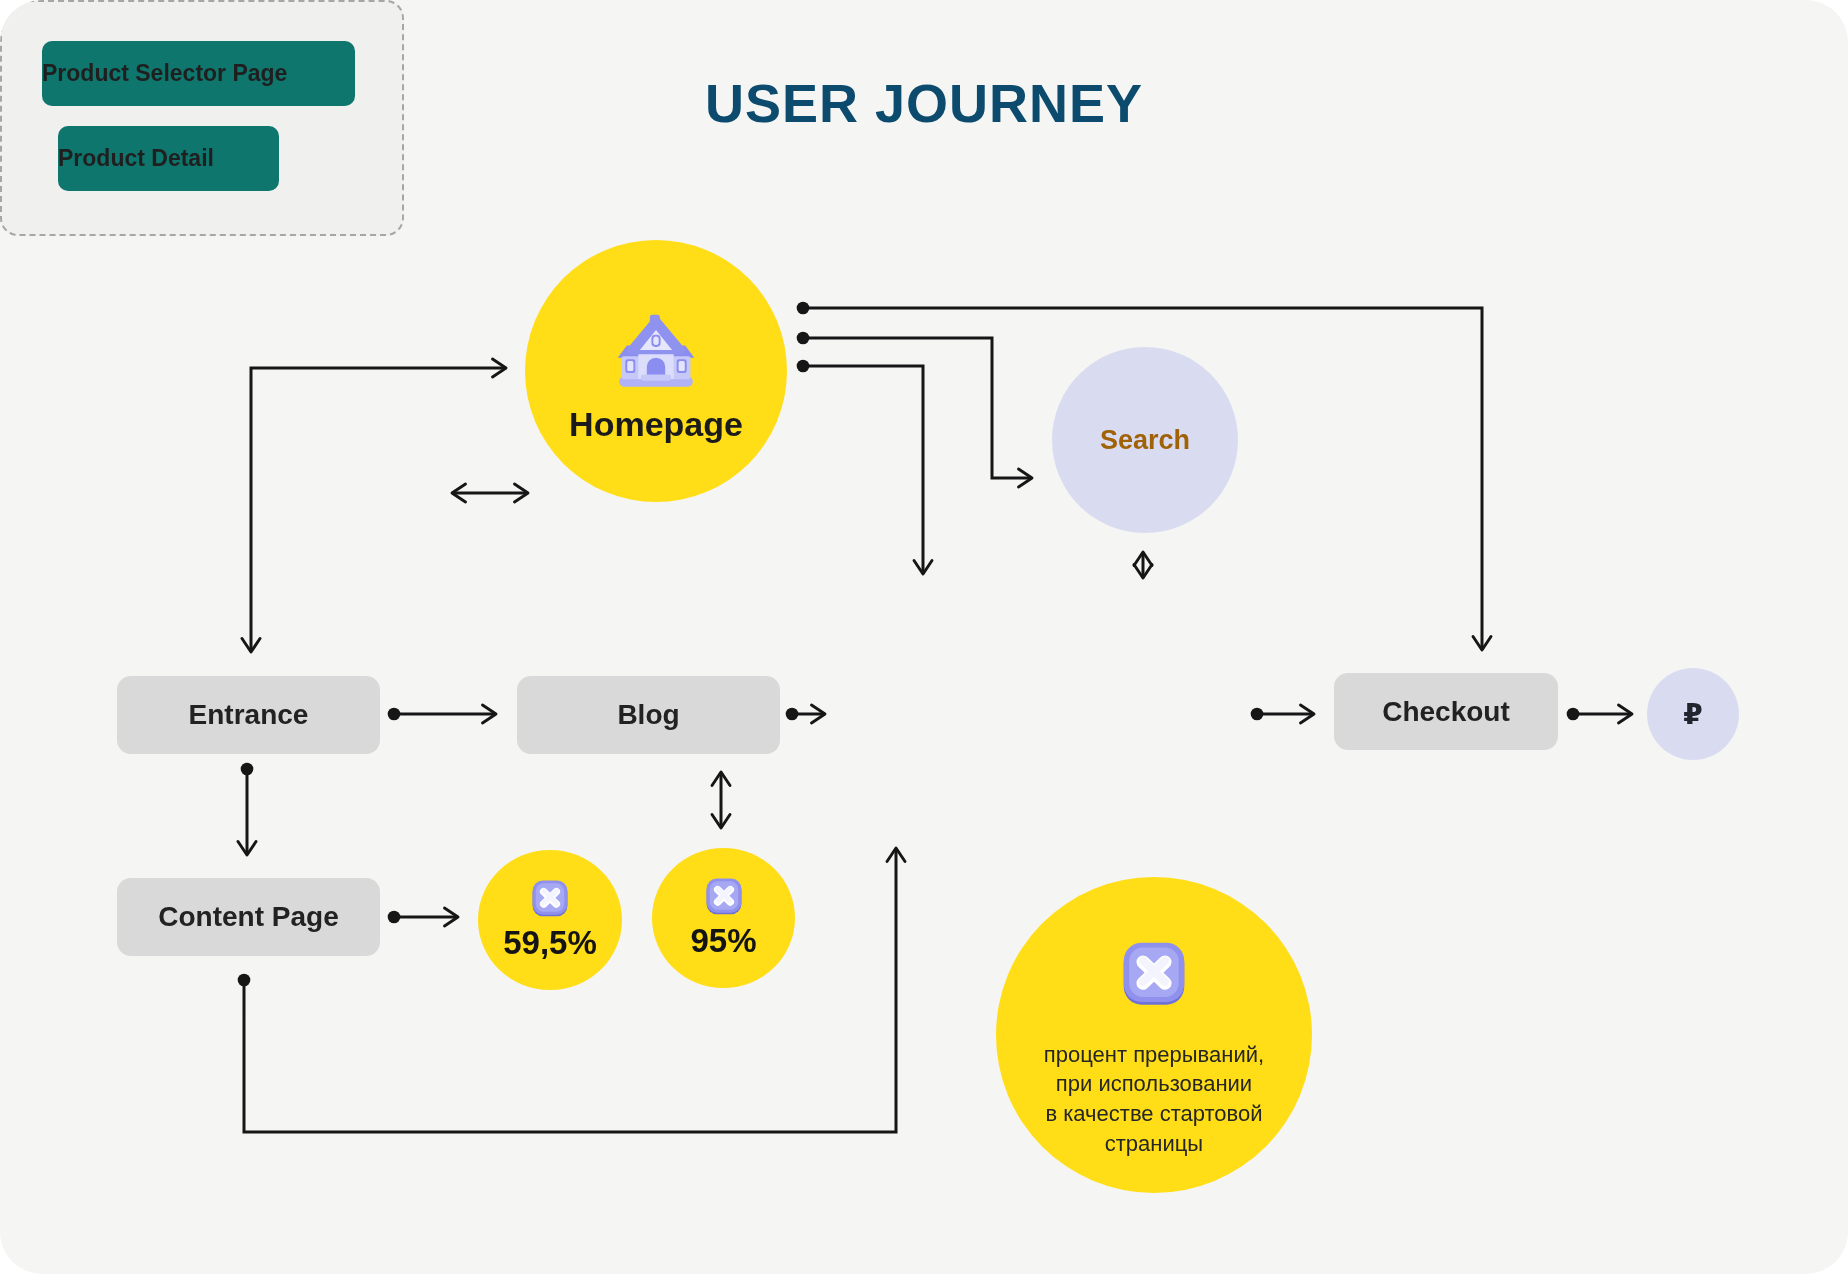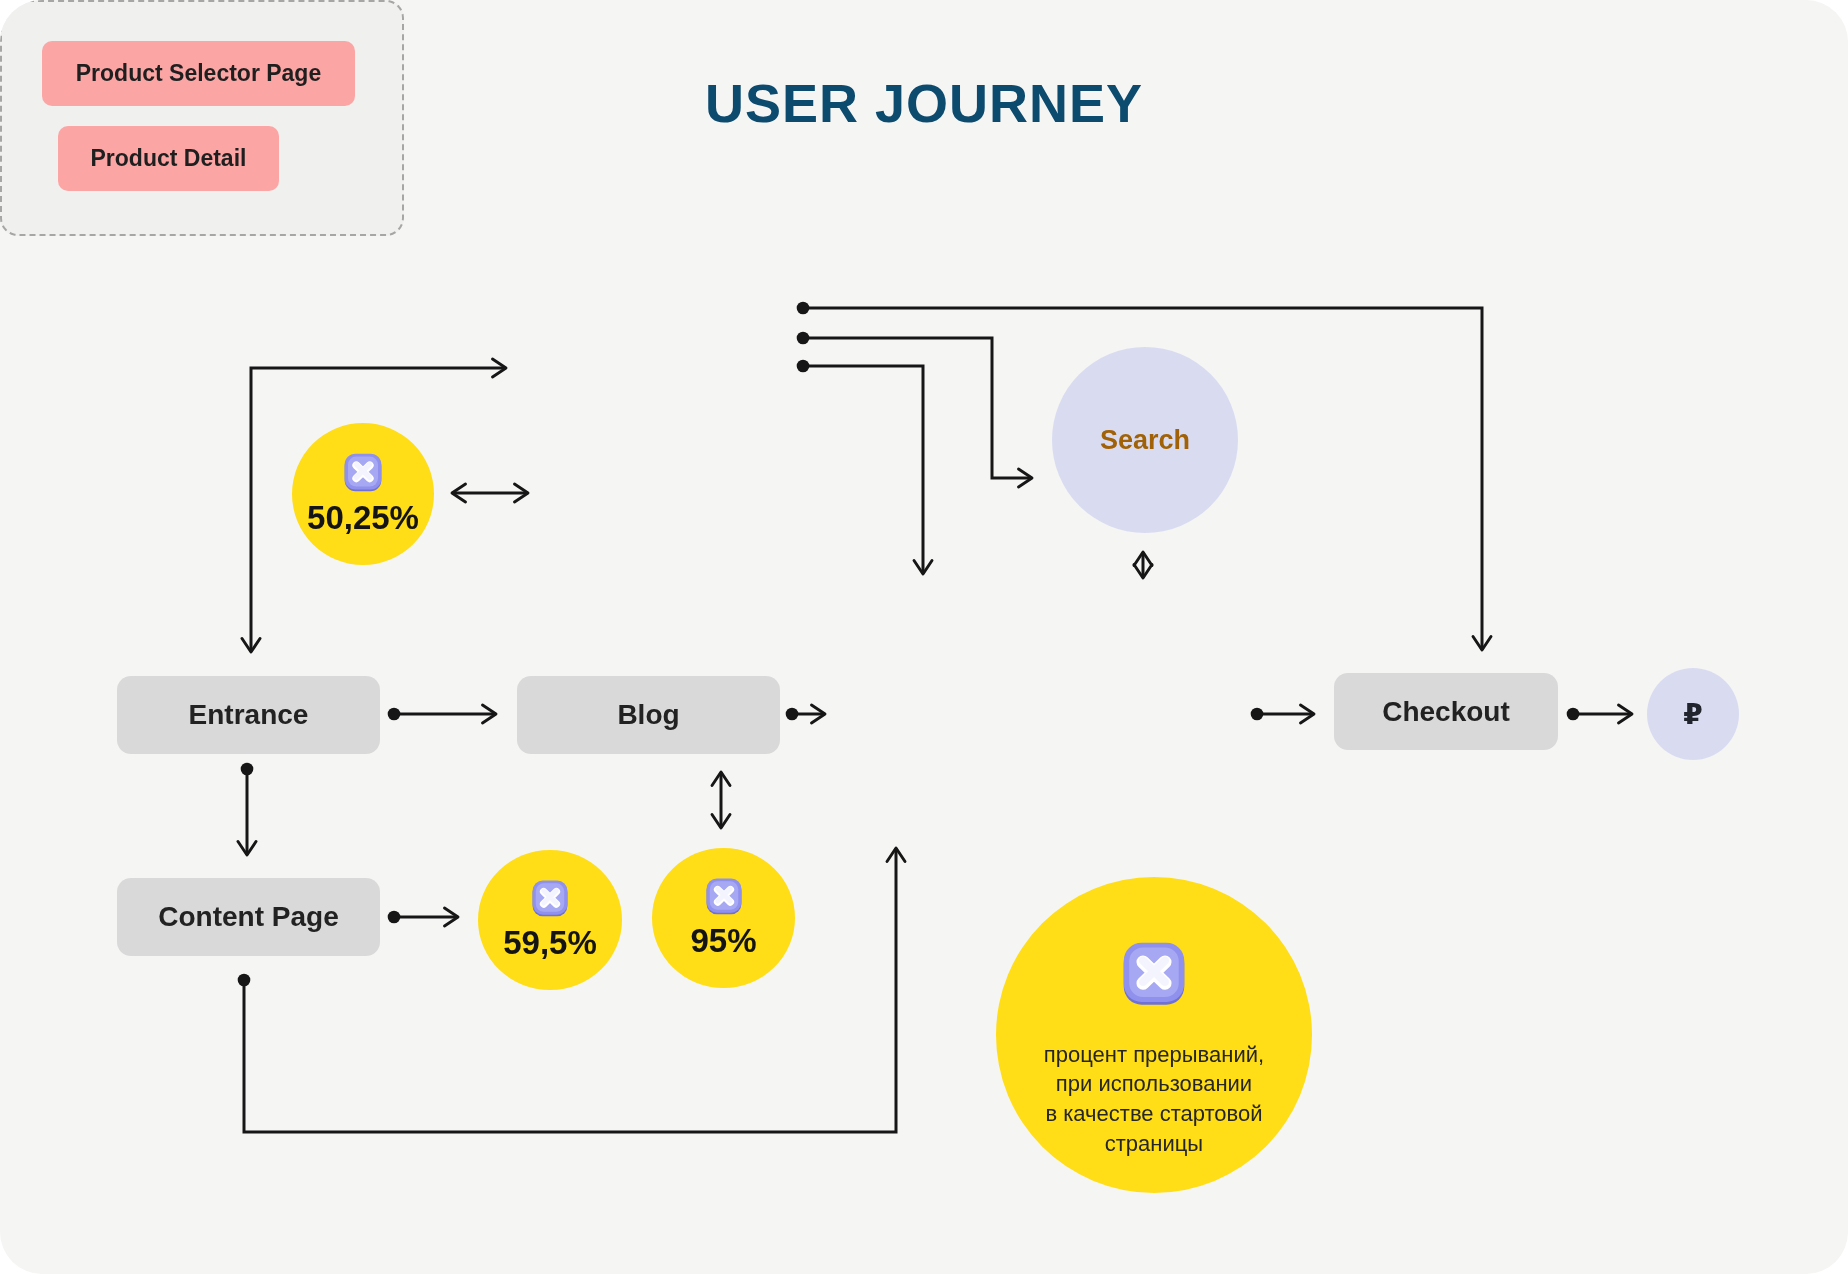--- a/index.html
+++ b/index.html
@@ -18,21 +18,21 @@
   .pct{gap:7px;font-weight:700;color:#141414;}
   .pct .val{font-size:33px;}
   .pct1{left:292px;top:423px;width:142px;height:142px;}
   .pct2{left:478px;top:850px;width:144px;height:140px;}
   .pct3{left:652px;top:848px;width:143px;height:140px;}
   .entrance{left:117px;top:676px;width:263px;height:78px;}
   .blog{left:517px;top:676px;width:263px;height:78px;}
   .checkout{left:1334px;top:673px;width:224px;height:77px;}
   .contentpage{left:117px;top:878px;width:263px;height:78px;}
   .prodgroup{left:843px;top:598px;width:400px;height:232px;background:#F0F0EE;border:2px dashed #A6A6A4;border-radius:18px;z-index:2;}
-  .whitebox{position:absolute;background:#fca5a5;border-radius:10px;display:flex;align-items:center;justify-content:center;font-size:23px;font-weight:700;color:#1f1f1f;}
+  .whitebox{position:absolute;background:#0f766e;border-radius:10px;display:flex;align-items:center;justify-content:flex-start;font-size:23px;font-weight:700;color:#1f1f1f;}
   .selector{left:42px;top:41px;width:313px;height:65px;}
   .detail{left:58px;top:126px;width:221px;height:65px;}
   .ruble{left:1647px;top:668px;width:92px;height:92px;font-size:28px;font-weight:600;color:#22242e;}
   .legend{left:996px;top:877px;width:316px;height:316px;gap:34px;padding-top:28px;}
   .legend .txt{font-size:22px;font-weight:500;line-height:1.35;color:#262626;}
   .icon{display:block;}
   .defs{position:absolute;width:0;height:0;}
 </style>
 </head>
 <body>
@@ -92,27 +92,27 @@
       <path d="M792 714 H825" marker-start="url(#dotm)" marker-end="url(#arrow)"></path>
       <path d="M1257 714 H1314" marker-start="url(#dotm)" marker-end="url(#arrow)"></path>
       <path d="M1573 714 H1632" marker-start="url(#dotm)" marker-end="url(#arrow)"></path>
       <path d="M247 769 V855" marker-start="url(#dotm)" marker-end="url(#arrow)"></path>
       <path d="M394 917 H458" marker-start="url(#dotm)" marker-end="url(#arrow)"></path>
       <path d="M721 772 V828" marker-start="url(#arrow)" marker-end="url(#arrow)"></path>
       <path d="M244 980 V1132 H896 V848" marker-start="url(#dotm)" marker-end="url(#arrow)"></path>
     </g>
   </svg>
 
+  <div class="node circle yellow homepage">
+    <svg class="icon" viewBox="0 0 120 104" width="92" height="90">
+        <use href="#houseicon"></use>
+      </svg>
+    <div class="lbl">Homepage</div>
+  </div>
 
-  <div class="node circle yellow pct pct1">
-    <svg class="icon" viewBox="0 0 48 48" width="40" height="40">
-        <use href="#xicon"></use>
-      </svg>
-    <div class="val">50,25%</div>
-  </div>
 
   <div class="node circle lavender search">
     <div>Search</div>
   </div>
 
   <div class="node graybox blog">
     <div>Blog</div>
   </div>
 
   <div class="node graybox entrance">

